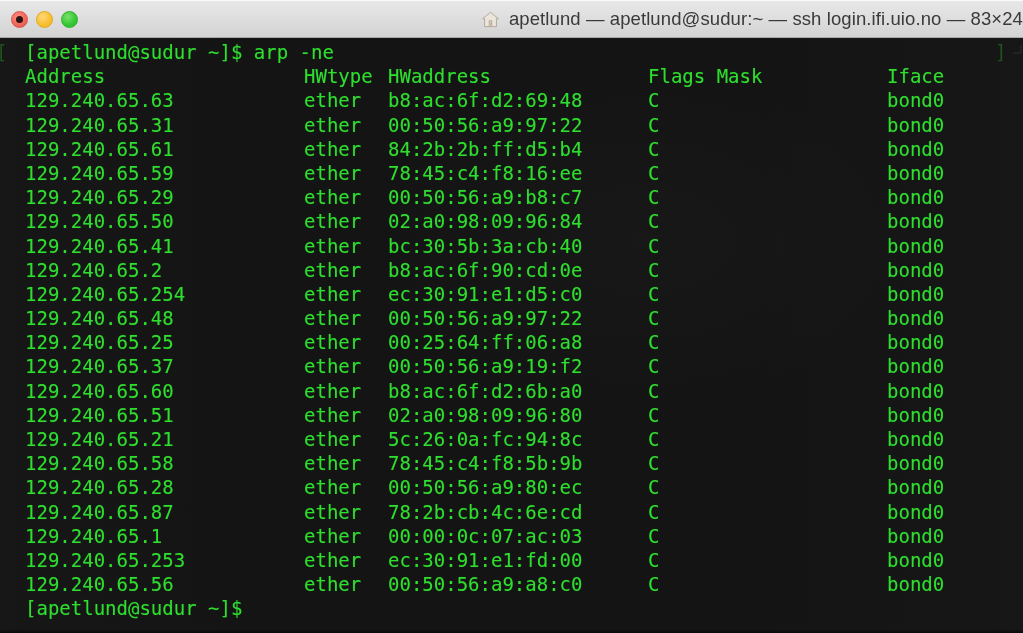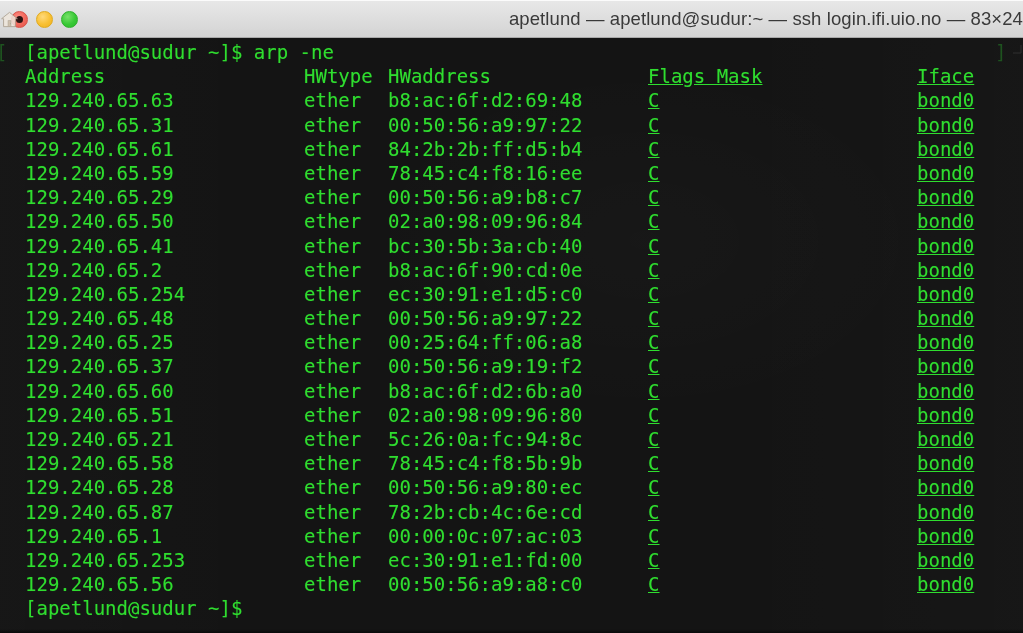--- a/index.html
+++ b/index.html
@@ -76,21 +76,21 @@
   }
   .tl-max {
     background: radial-gradient(circle at 38% 32%, #79e06a 0%, #37c935 55%, #2bb82c 100%);
     border: 1px solid #2fb02c;
   }
 
   .title-center {
     width: 100%;
     display: flex;
     align-items: center;
-    justify-content: space-between;
+    justify-content: flex-end;
     gap: 9px;
     pointer-events: none;
   }
 
   #home-icon {
     width: 19px;
     height: 19px;
     flex: 0 0 19px;
     position: relative;
     top: 1px;
@@ -147,22 +147,22 @@
     position: absolute;
     top: 0;
     white-space: pre;
     color: #2fdd2f;
     text-shadow: 0 0 1px rgba(47,221,47,0.35);
   }
 
   .c-addr   { left: 25px;  }
   .c-hw     { left: 304px; }
   .c-mac    { left: 388px; }
-  .c-flags  { left: 648px; text-decoration: underline; }
-  .c-iface  { left: 917px; text-decoration: underline; }
+  .c-flags  { left: 648px; }
+  .c-iface  { left: 887px; }
 
   .dim {
     color: #1f5a20;
     text-shadow: none;
     opacity: 0.9;
   }
 
   .edge-left  { left: -4px; }
   .edge-right { left: 995px; }
 

